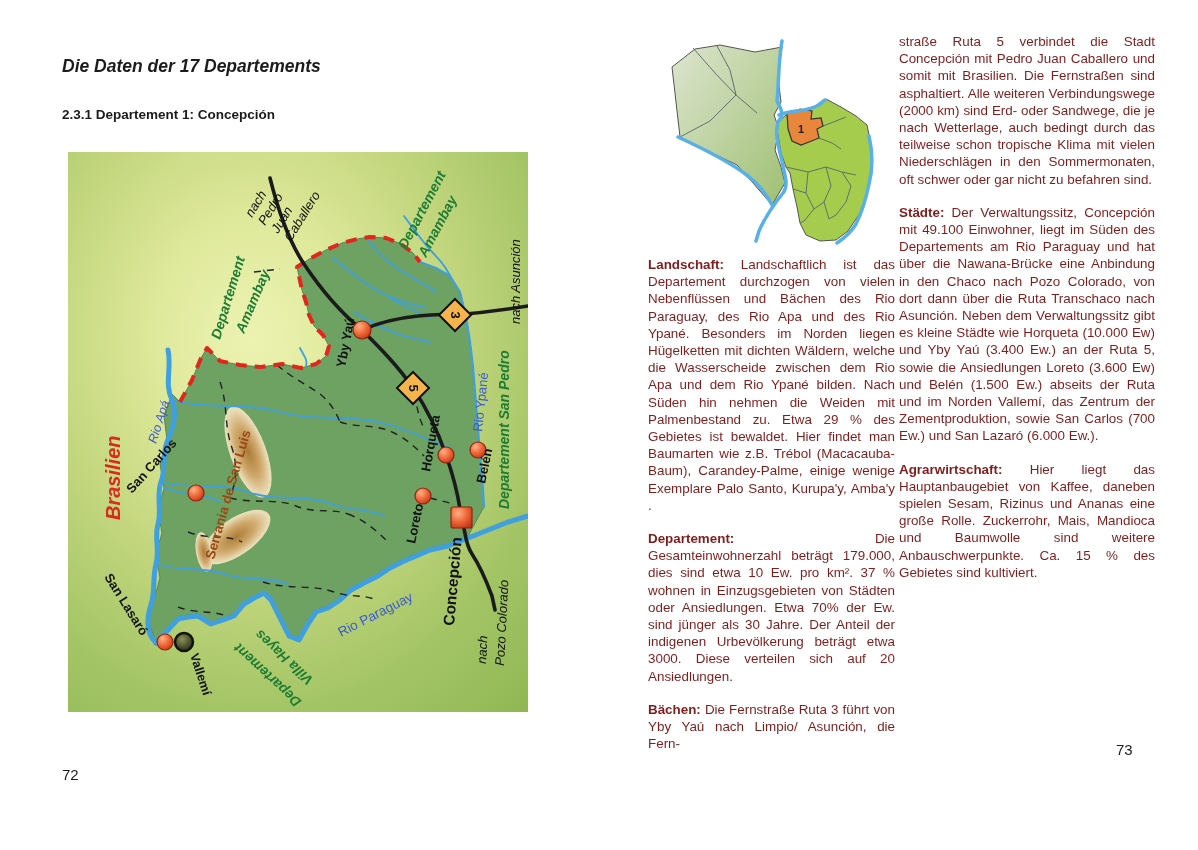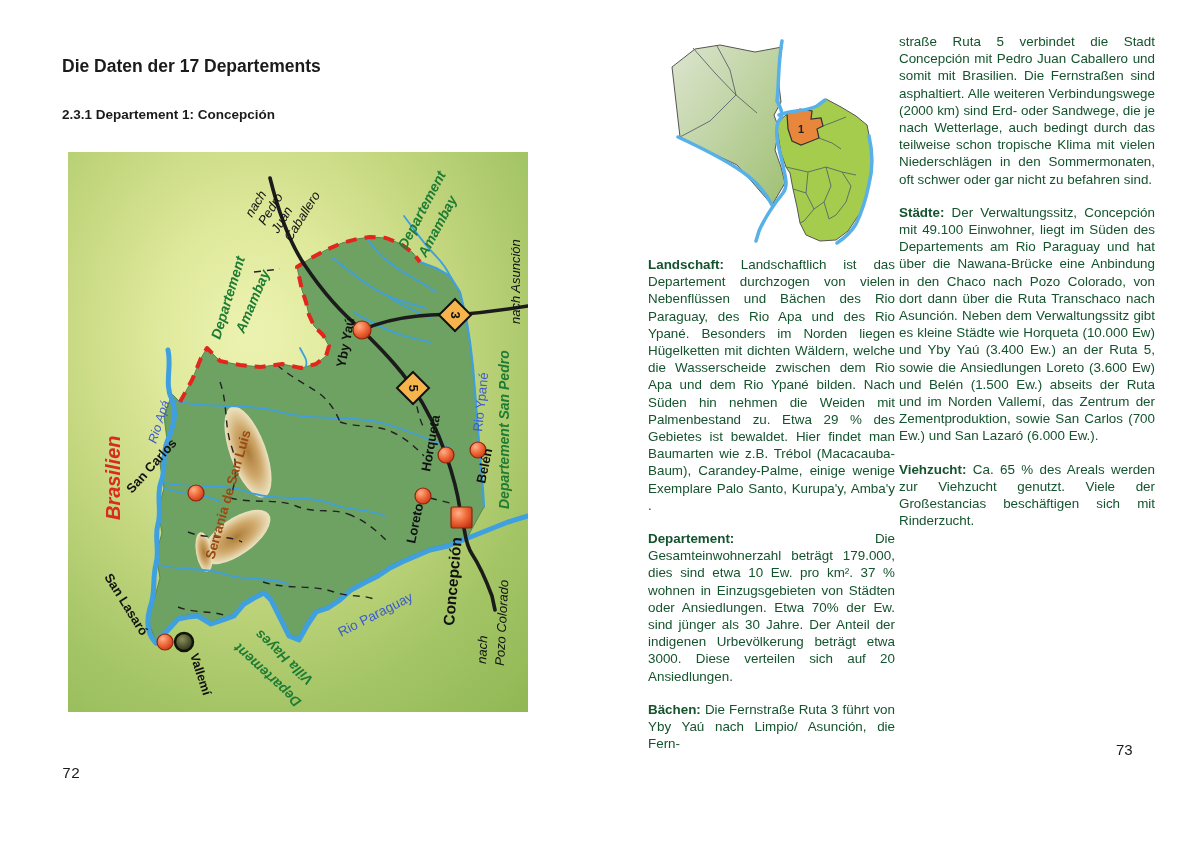--- a/index.html
+++ b/index.html
@@ -2,26 +2,26 @@
 <html><head>
 <meta charset="utf-8">
 <style>
   html,body{margin:0;padding:0;}
   body{
     width:1198px;height:850px;position:relative;overflow:hidden;
     background:#ffffff;color:#1b1b1b;
     font-family:"Liberation Sans",sans-serif;
   }
   .abs{position:absolute;}
-  .title{left:62px;top:56px;font-size:17.5px;font-weight:bold;margin:0;}
+  .title{left:62px;top:56px;font-size:17.5px;font-weight:bold;margin:0;font-style:italic;}
   .subtitle{left:62px;top:107px;font-size:13.5px;font-weight:bold;margin:0;}
   .pagenum{font-size:15px;}
-  #pn-left{left:62px;top:766px;font-family:Liberation Mono, monospace;}
+  #pn-left{left:62px;top:766px;}
   #pn-right{left:1116px;top:741px;}
-  .col{font-size:13.4px;line-height:17.2px;text-align:justify;color:#14532d;}
+  .col{font-size:13.4px;line-height:17.2px;text-align:justify;color:#7f1d1d;}
   #col1{left:648px;top:256px;width:247px;}
   #col2{left:899px;top:33px;width:256px;}
   .col p{margin:0 0 16px 0;}
   #bigmap{left:68px;top:152px;}
   #locator{left:660px;top:25px;}
   
   .t-town{font-weight:bold;font-size:13px;fill:#111;}
   .t-town-sm{font-weight:bold;font-size:12.5px;fill:#111;}
   .t-cap{font-weight:bold;font-size:15.5px;fill:#111;}
   .t-dep{font-weight:bold;font-style:italic;font-size:14px;fill:#1e7c35;}
@@ -217,17 +217,17 @@
 
   <div id="col1" class="abs col">
     <p><b>Landschaft:</b><span> Landschaftlich ist das Departement durchzogen von vielen Nebenflüssen und Bächen des Rio Paraguay, des Rio Apa und des Rio Ypané. Besonders im Norden liegen Hügelketten mit dichten Wäldern, welche die Wasserscheide zwischen dem Rio Apa und dem Rio Ypané bilden. Nach Süden hin nehmen die Weiden mit Palmenbestand zu. Etwa 29 % des Gebietes ist bewaldet. Hier findet man Baumarten wie z.B. Trébol (Macacauba-Baum), Carandey-Palme, einige wenige Exemplare Palo Santo, Kurupa'y, Amba'y .</span></p>
     <p><b>Departement:</b><span> Die Gesamteinwohnerzahl beträgt 179.000, dies sind etwa 10 Ew. pro km². 37 % wohnen in Einzugsgebieten von Städten oder Ansiedlungen. Etwa 70% der Ew. sind jünger als 30 Jahre. Der Anteil der indigenen Urbevölkerung beträgt etwa 3000. Diese verteilen sich auf 20 Ansiedlungen.</span></p>
     <p><b>Bächen:</b><span> Die Fernstraße Ruta 3 führt von Yby Yaú nach Limpio/ Asunción, die Fern-</span></p>
   </div>
 
   <div id="col2" class="abs col">
     <p><b></b><span>straße Ruta 5 verbindet die Stadt Concepción mit Pedro Juan Caballero und somit mit Brasilien. Die Fernstraßen sind asphaltiert. Alle weiteren Verbindungswege (2000 km) sind Erd- oder Sandwege, die je nach Wetterlage, auch bedingt durch das teilweise schon tropische Klima mit vielen Niederschlägen in den Sommermonaten, oft schwer oder gar nicht zu befahren sind.</span></p>
     <p><b>Städte:</b><span> Der Verwaltungssitz, Concepción mit 49.100 Einwohner, liegt im Süden des Departements am Rio Paraguay und hat über die Nawana-Brücke eine Anbindung in den Chaco nach Pozo Colorado, von dort dann über die Ruta Transchaco nach Asunción. Neben dem Verwaltungssitz gibt es kleine Städte wie Horqueta (10.000 Ew) und Yby Yaú (3.400 Ew.) an der Ruta 5, sowie die Ansiedlungen Loreto (3.600 Ew) und Belén (1.500 Ew.) abseits der Ruta und im Norden Vallemí, das Zentrum der Zementproduktion, sowie San Carlos (700 Ew.) und San Lazaró (6.000 Ew.).</span></p>
-    <p><b>Viehzucht:</b><span> Ca. 65 % des Areals werden zur Viehzucht genutzt. Viele der Großestancias beschäftigen sich mit Rinderzucht.</span></p>
+    <p><b>Agrarwirtschaft:</b><span> Hier liegt das Hauptanbaugebiet von Kaffee, daneben spielen Sesam, Rizinus und Ananas eine große Rolle. Zuckerrohr, Mais, Mandioca und Baumwolle sind weitere Anbauschwerpunkte. Ca. 15 % des Gebietes sind kultiviert.</span></p>
   </div>
 
   <div class="abs pagenum" id="pn-right">73</div>
 </div>
 
 </body></html>

